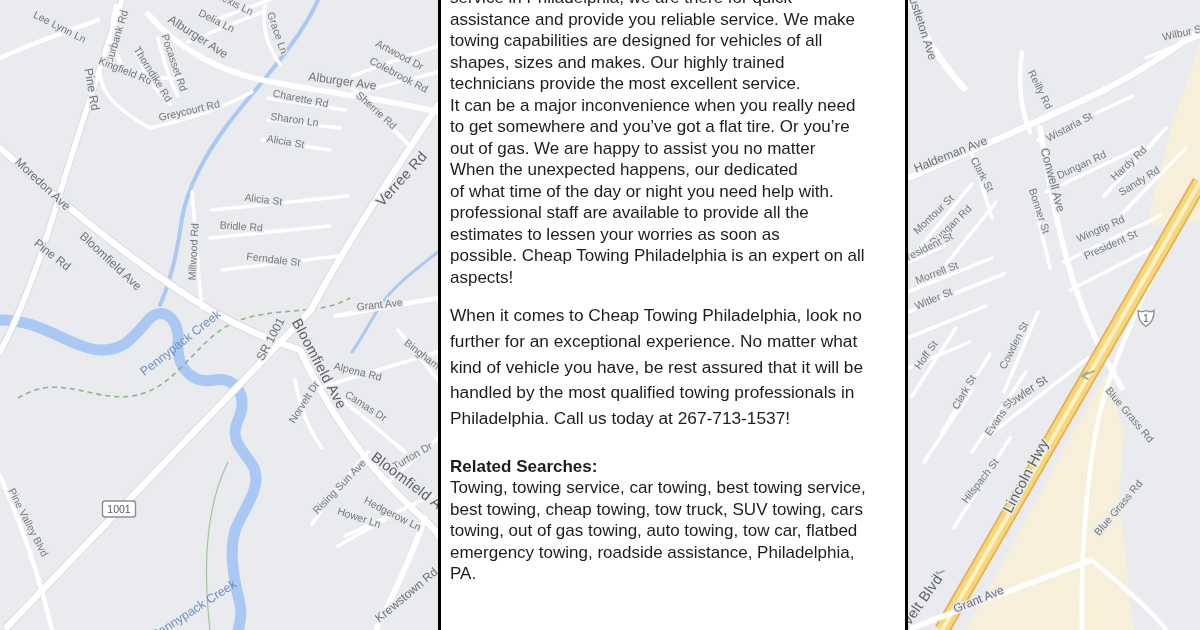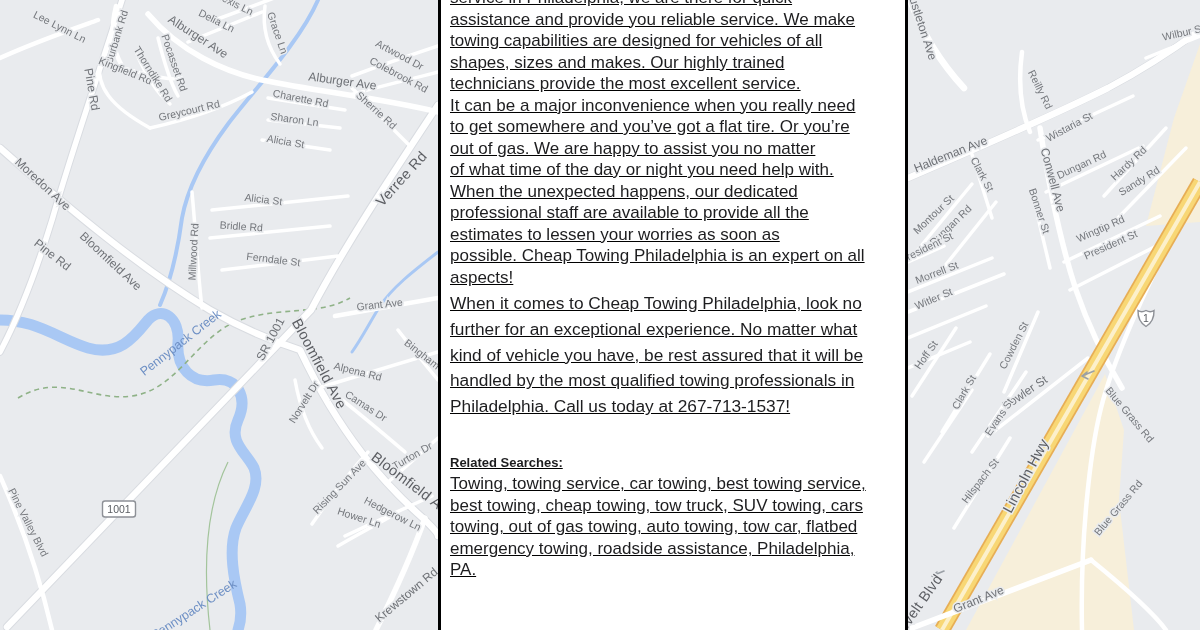--- a/index.html
+++ b/index.html
@@ -6,27 +6,27 @@
   body{
     width:1200px;height:630px;overflow:hidden;position:relative;
     font-family:"Liberation Sans",sans-serif;background:var(--mapbg,#e9ebee);
   }
   .map{position:absolute;top:0;height:630px;background:var(--mapbg,#e9ebee);}
   #map-left{left:0;width:438px;}
   #map-right{left:908px;width:292px;}
   #panel{
     position:absolute;left:438px;top:0;width:470px;height:630px;box-sizing:border-box;
     background:#ffffff;border-left:3px solid var(--panelBorder,#000);
-    border-right:3px solid var(--panelBorder,#000);overflow:hidden;text-decoration:underline;
+    border-right:3px solid var(--panelBorder,#000);overflow:hidden;
   }
   #panel-inner{margin-top:-13px;padding:0 6px 0 9px;color:var(--text,#1d1d1f);}
   .par{margin:0;}
   .par.body{font-size:17px;line-height:21.5px;}
-  .par.bodyLg{font-size:17.3px;line-height:25.8px;margin-top:3px;}
-  .par.heading{font-size:13px;line-height:21.5px;font-weight:bold;margin-top:32px;}
+  .par.bodyLg{font-size:17.3px;line-height:25.8px;margin-top:15px;}
+  .par.heading{font-size:17px;line-height:21.5px;font-weight:bold;margin-top:24px;}
   .line{white-space:nowrap;}
 
   
   .rd{stroke:#ffffff;fill:none;stroke-linecap:round;stroke-linejoin:round;}
   .w3{stroke-width:3.5px;} .w4{stroke-width:4.5px;} .w5{stroke-width:5.5px;} .w6{stroke-width:6.5px;}
   .case{stroke:#d9dce1;fill:none;stroke-linecap:round;stroke-linejoin:round;}
   .creek{stroke:var(--water,#a9c8f4);fill:none;stroke-linecap:round;stroke-linejoin:round;}
   .trail{stroke:#8fb287;stroke-dasharray:5 4;stroke-width:1.6px;fill:none;}
   .park{stroke:#a3c49b;stroke-width:1.2px;fill:none;}
   .beige{fill:var(--beige,#f7efda);stroke:none;}
@@ -155,22 +155,22 @@
         <div class="line">service in Philadelphia, we are there for quick</div>
         <div class="line">assistance and provide you reliable service. We make</div>
         <div class="line">towing capabilities are designed for vehicles of all</div>
         <div class="line">shapes, sizes and makes. Our highly trained</div>
         <div class="line">technicians provide the most excellent service.</div>
       </div>
       <div class="par body">
         <div class="line">It can be a major inconvenience when you really need</div>
         <div class="line">to get somewhere and you’ve got a flat tire. Or you’re</div>
         <div class="line">out of gas. We are happy to assist you no matter</div>
+        <div class="line">When the unexpected happens, our dedicated</div>
         <div class="line">of what time of the day or night you need help with.</div>
-        <div class="line">When the unexpected happens, our dedicated</div>
         <div class="line">professional staff are available to provide all the</div>
         <div class="line">estimates to lessen your worries as soon as</div>
         <div class="line">possible. Cheap Towing Philadelphia is an expert on all</div>
         <div class="line">aspects!</div>
       </div>
       <div class="par bodyLg">
         <div class="line">When it comes to Cheap Towing Philadelphia, look no</div>
         <div class="line">further for an exceptional experience. No matter what</div>
         <div class="line">kind of vehicle you have, be rest assured that it will be</div>
         <div class="line">handled by the most qualified towing professionals in</div>

